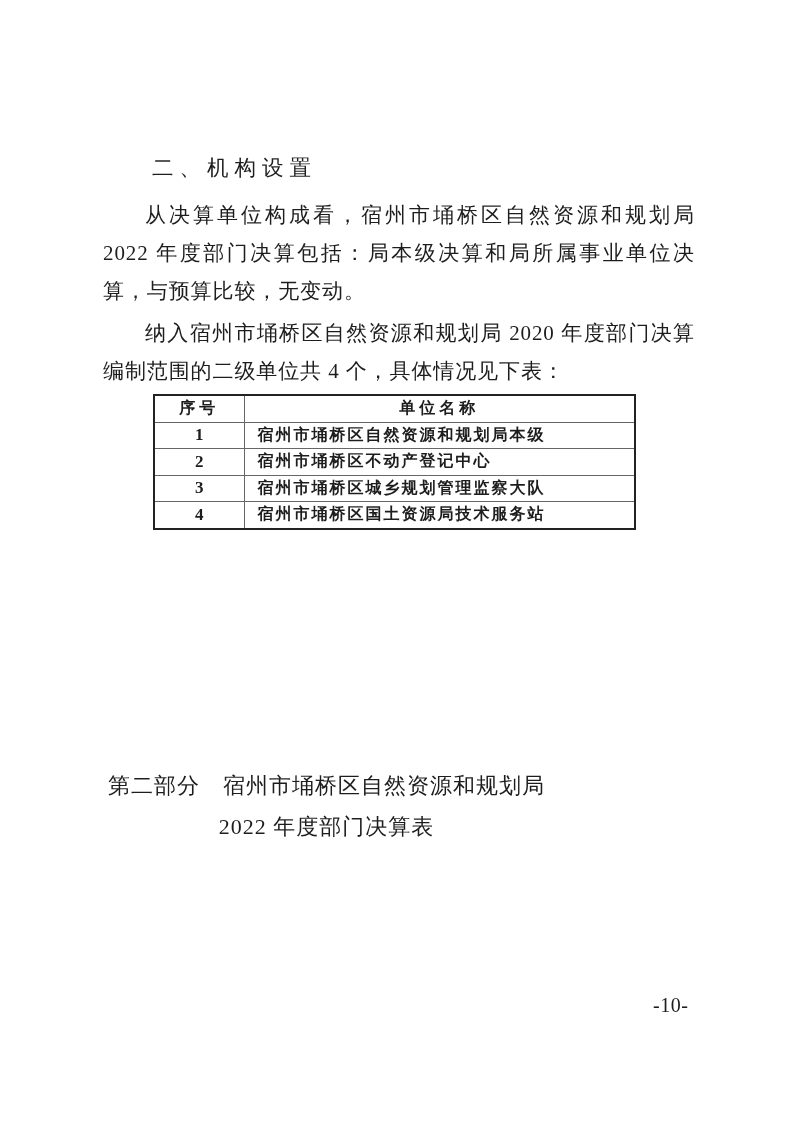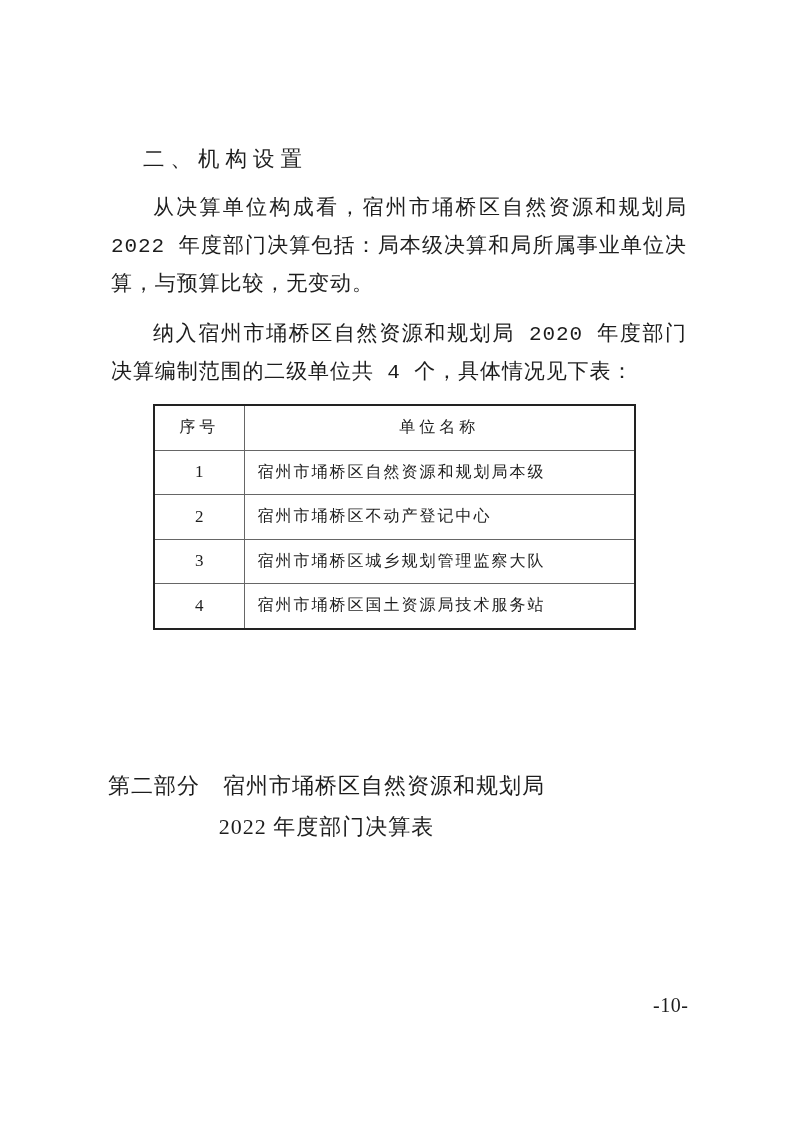--- a/index.html
+++ b/index.html
@@ -25,44 +25,43 @@
     left: 99px;
     top: 140px;
     width: 600px;
   }
   .heading {
     font-size: 21.5px;
     line-height: 38px;
     letter-spacing: 6px;
     text-indent: 44px;
     font-weight: normal;
-    margin: 0;
+    margin: 9px;
   }
   .para {
-    margin: 12px;
+    margin: 4px;
     font-size: 21px;
     line-height: 38px;
     letter-spacing: 0.9px;
     text-align: justify;
     text-indent: 2em;
-    font-family: Liberation Mono, monospace;
   }
   table.unit-table {
     border-collapse: collapse;
     table-layout: fixed;
     width: 483px;
     margin: 3px 0 0 54px;
     border: 2px solid #222222;
   }
   .unit-table col.col-index { width: 90px; }
   .unit-table th, .unit-table td {
     border: 1px solid #666666;
     height: 25.5px;
-    padding: 9px;
-    font-weight: normal;
+    padding: 0;
+    font-weight: bold;
     vertical-align: middle;
   }
   .unit-table th {
     font-size: 16px;
     text-align: center;
     letter-spacing: 4px;
   }
   .unit-table td.c-idx {
     font-size: 17px;
     text-align: center;

